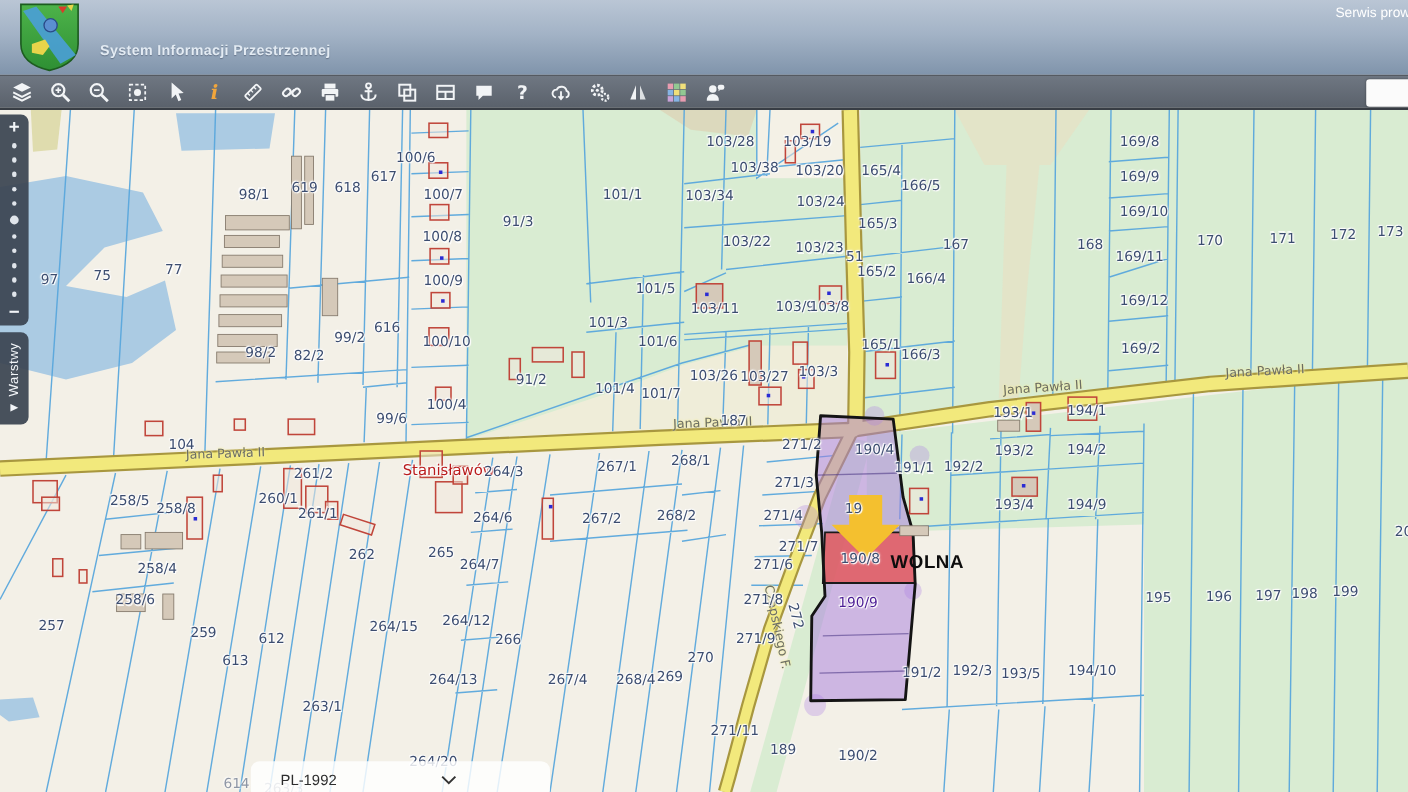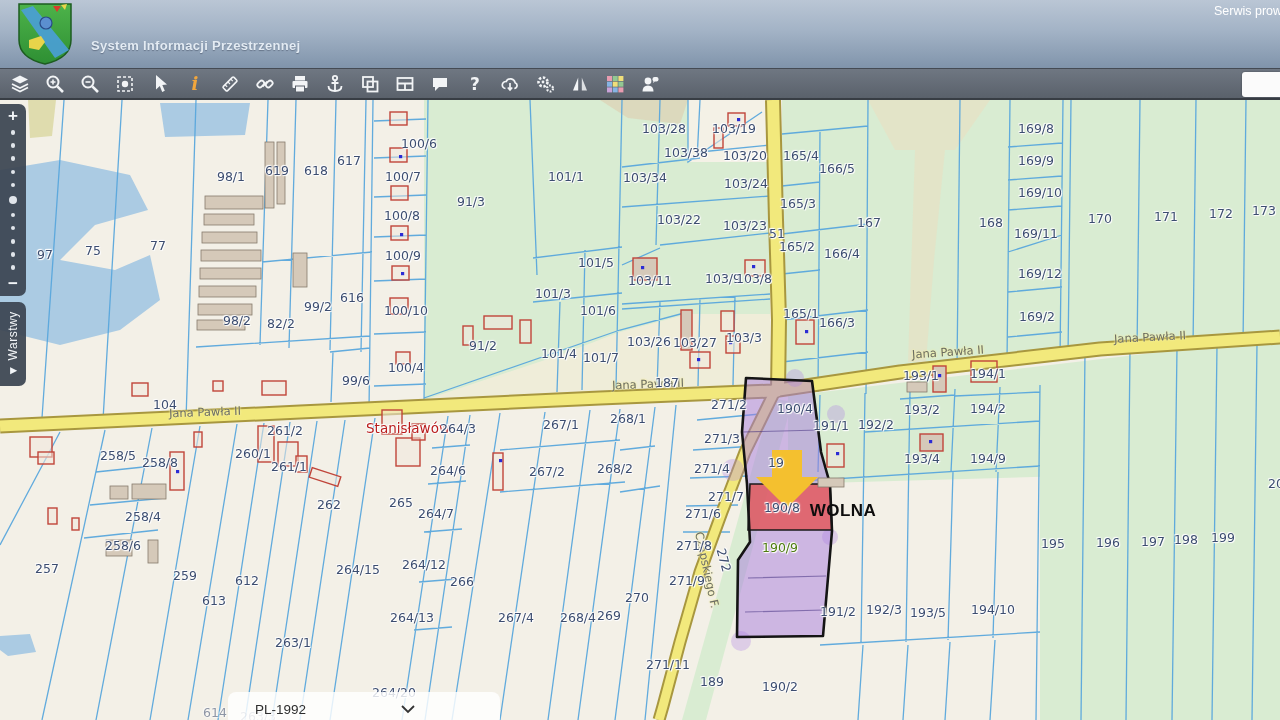--- a/index.html
+++ b/index.html
@@ -22,21 +22,21 @@
   .zdot{width:4.5px;height:4.5px;border-radius:50%;background:#e9edf2;opacity:.95;cursor:pointer;}
   .zdot.active{width:8px;height:8px;}
   #layertab{position:absolute;left:0;top:302px;width:26px;height:84px;background:rgba(58,67,80,.92);border-radius:0 7px 7px 0;display:flex;align-items:center;justify-content:center;cursor:pointer;}
   #layertab .vtext{transform:rotate(-90deg);white-space:nowrap;color:#f2f5f8;font-size:12px;letter-spacing:.5px;}
   
   #labels{position:absolute;left:0;top:0;width:1280px;height:720px;pointer-events:none;}
   .lbl{position:absolute;transform:translate(-50%,-50%);font-family:"DejaVu Sans",sans-serif;font-size:12.5px;color:#3c4d70;white-space:nowrap;text-shadow:0 0 2px #fff,0 0 2px #fff,0 0 3px #fff,1px 1px 0 rgba(255,255,255,.85),-1px -1px 0 rgba(255,255,255,.85);}
   .lbl.place{color:#b91c1c;font-size:13.5px;}
   .lbl.road{color:#6b6d64;font-size:11.5px;text-shadow:0 0 2px #f6efa0,0 0 2px #f6efa0;}
   .lbl.roadnum{color:#3c4d70;}
-  .lbl.hlf{color:#4d7c0f;}
+  .lbl.hlf{color:#4c1d95;}
   .lbl.dim{opacity:.55;}
   #wolna{position:absolute;transform:translate(-50%,-50%);left:843px;top:511px;font-size:17px;font-weight:bold;color:#0d0d0d;font-family:"Liberation Sans",sans-serif;letter-spacing:.5px;}
   
   #watermark{position:absolute;left:6px;top:652px;width:200px;height:60px;background:rgba(148,150,152,.9);border:3px solid #ececec;border-radius:9px;box-shadow:0 1px 6px rgba(0,0,0,.35);display:flex;align-items:center;justify-content:center;color:#fff;font-size:32px;letter-spacing:.5px;}
   #crsbar{position:absolute;left:228px;top:692px;width:272px;height:34px;background:rgba(255,255,255,.82);border-radius:8px;display:flex;align-items:center;color:#2d2d2d;font-size:13.5px;cursor:pointer;}
   #crsbar .crsval{margin-left:27px;}
   #crsbar svg{margin-left:95px;}
 </style>
 </head>
 <body>
@@ -193,21 +193,21 @@
       <span class="lbl" style="left: 231px; top: 176px;">98/1</span>
       <span class="lbl" style="left: 277px; top: 170px;">619</span>
       <span class="lbl" style="left: 316px; top: 170px;">618</span>
       <span class="lbl" style="left: 349px; top: 160px;">617</span>
       <span class="lbl" style="left: 237px; top: 320px;">98/2</span>
       <span class="lbl" style="left: 281px; top: 323px;">82/2</span>
       <span class="lbl" style="left: 318px; top: 306px;">99/2</span>
       <span class="lbl" style="left: 352px; top: 297px;">616</span>
       <span class="lbl" style="left: 356px; top: 380px;">99/6</span>
       <span class="lbl" style="left: 165px; top: 404px;">104</span>
-      <span class="lbl" style="left: 419px; top: 143px;">100/6</span>
+      <span class="lbl" style="left: 378px; top: 143px;">100/6</span>
       <span class="lbl" style="left: 403px; top: 176px;">100/7</span>
       <span class="lbl" style="left: 402px; top: 215px;">100/8</span>
       <span class="lbl" style="left: 403px; top: 255px;">100/9</span>
       <span class="lbl" style="left: 406px; top: 310px;">100/10</span>
       <span class="lbl" style="left: 406px; top: 367px;">100/4</span>
       <span class="lbl" style="left: 471px; top: 201px;">91/3</span>
       <span class="lbl" style="left: 483px; top: 345px;">91/2</span>
       <span class="lbl" style="left: 566px; top: 176px;">101/1</span>
       <span class="lbl" style="left: 596px; top: 262px;">101/5</span>
       <span class="lbl" style="left: 553px; top: 293px;">101/3</span>

